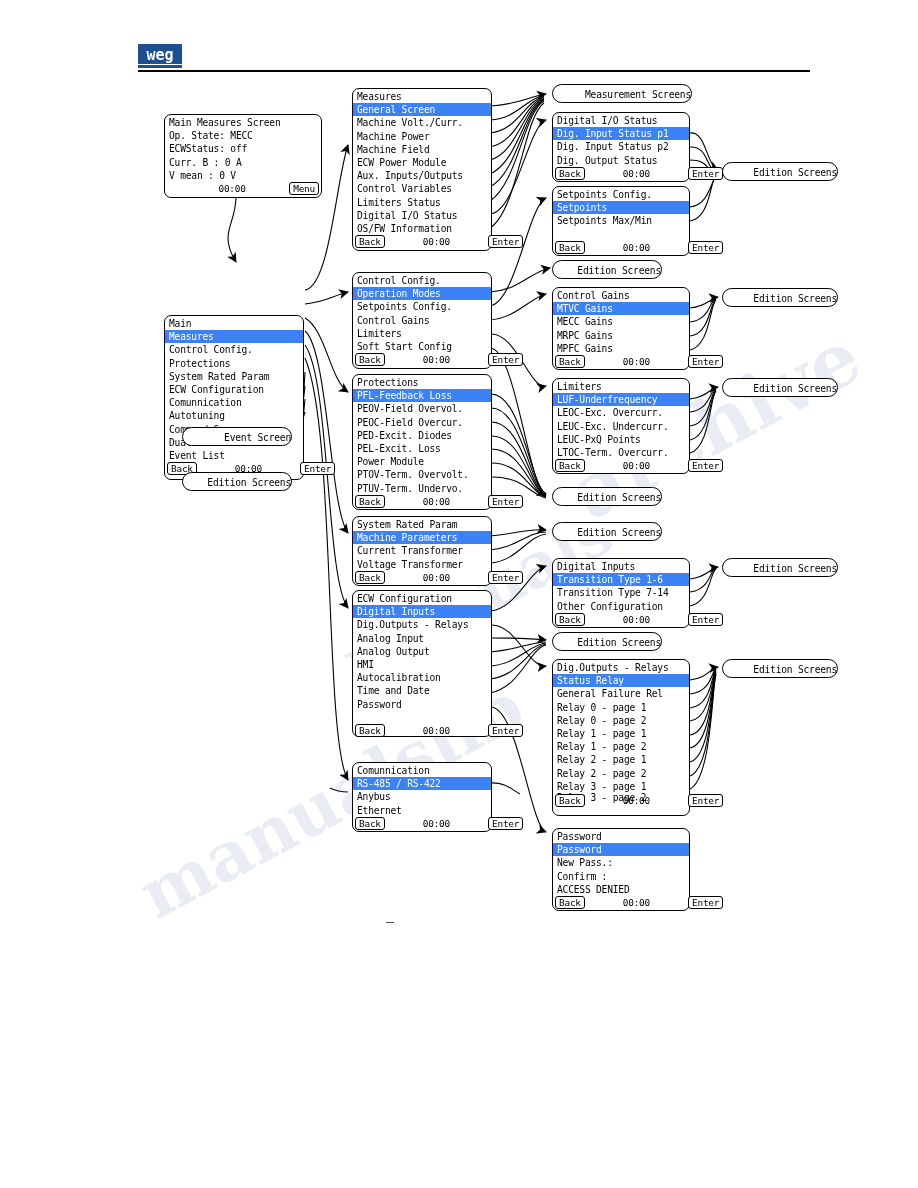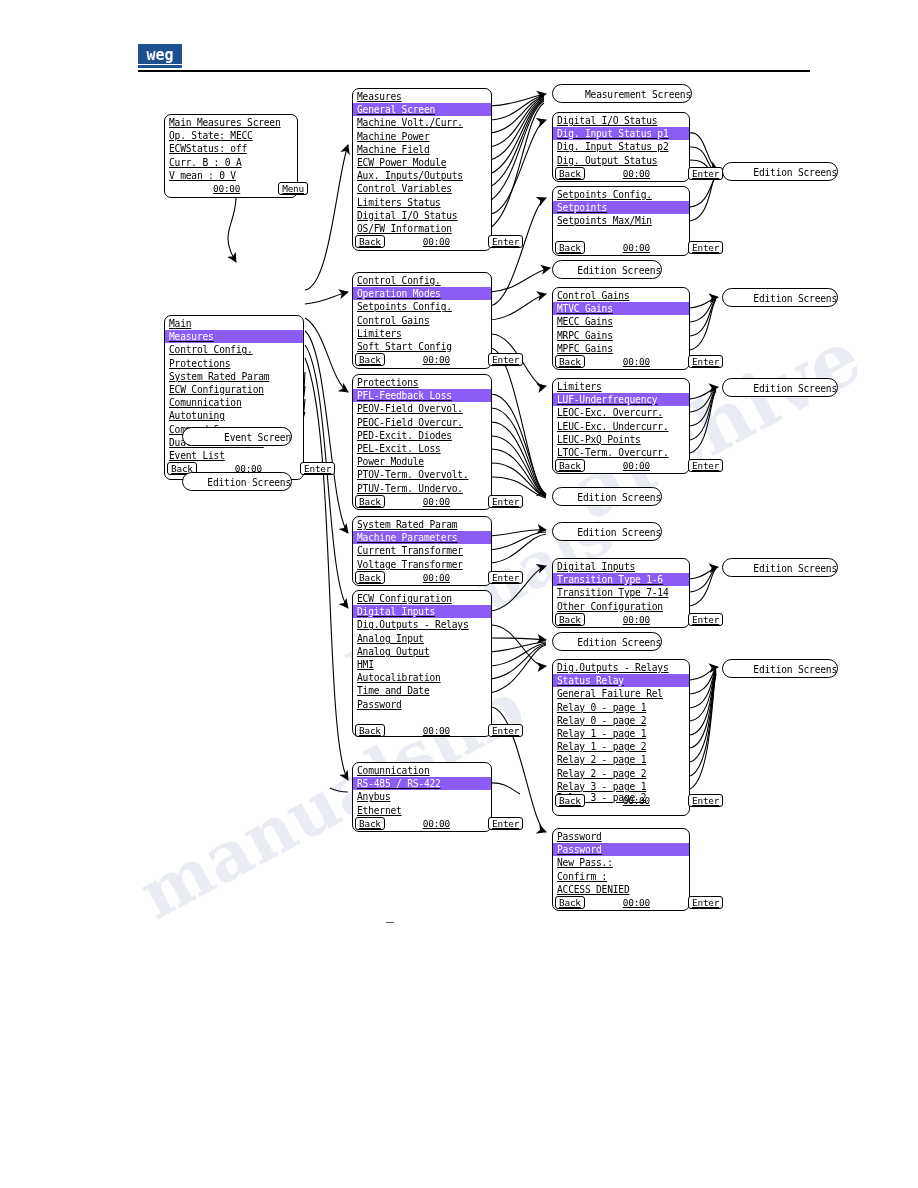--- a/index.html
+++ b/index.html
@@ -21,25 +21,24 @@
     border:1.6px solid #000;
     border-radius:7px;
     background:#fff;
     box-sizing:border-box;
     padding:1px 0 0 0;
     font-size:9.6px;
     line-height:13.2px;
     letter-spacing:-0.2px;
     color:#000;
     z-index:3;
-    text-decoration:underline;
   }
   .scr .row{padding:0 4px;white-space:nowrap;height:13.2px;overflow:hidden;}
   .scr .row.title{padding-left:4px;}
-  .scr .row.sel{background:#8b5cf6;color:#fff;}
+  .scr .row.sel{background:#3b82f6;color:#fff;}
   .scr .foot{
     display:flex;align-items:center;height:13px;margin-top:0px;
     padding:0 2px;box-sizing:border-box;gap:38px;
   }
   .scr .foot .k{
     border:1.4px solid #000;border-radius:3px;padding:0 3px;
     font-size:9.4px;line-height:11px;background:#fff;
   }
   .scr .foot .clk{flex:1;text-align:center;font-size:9.4px;}
   .scr .spacer{height:13.2px;}
@@ -181,21 +180,21 @@
       <path d="M690,748 C712,744 712,678 716,672"></path>
       <path d="M690,762 C712,756 712,680 716,673"></path>
       <path d="M690,776 C712,768 712,682 716,674"></path>
       <path d="M690,789 C712,778 712,684 716,675"></path>
 
       <path d="M490,783 C506,782 512,790 520,794"></path>
       <path d="M348,792 C338,792 334,790 330,788"></path>
     </g>
   </svg>
 
-  <div class="scr" style="left:164px;top:114px;width:134px;height:84px;">
+  <div class="scr" style="left:164px;top:114px;width:158px;height:84px;">
     <div class="row title">Main Measures Screen</div>
     <div class="row">Op. State: MECC</div>
     <div class="row">ECWStatus: off</div>
     <div class="row">Curr. B  :      0 A</div>
     <div class="row">V mean   :      0 V</div>
     <div class="foot">
       <span class="k" style="visibility:hidden"></span>
       <span class="clk">00:00</span>
       <span class="k">Menu</span>
     </div>

